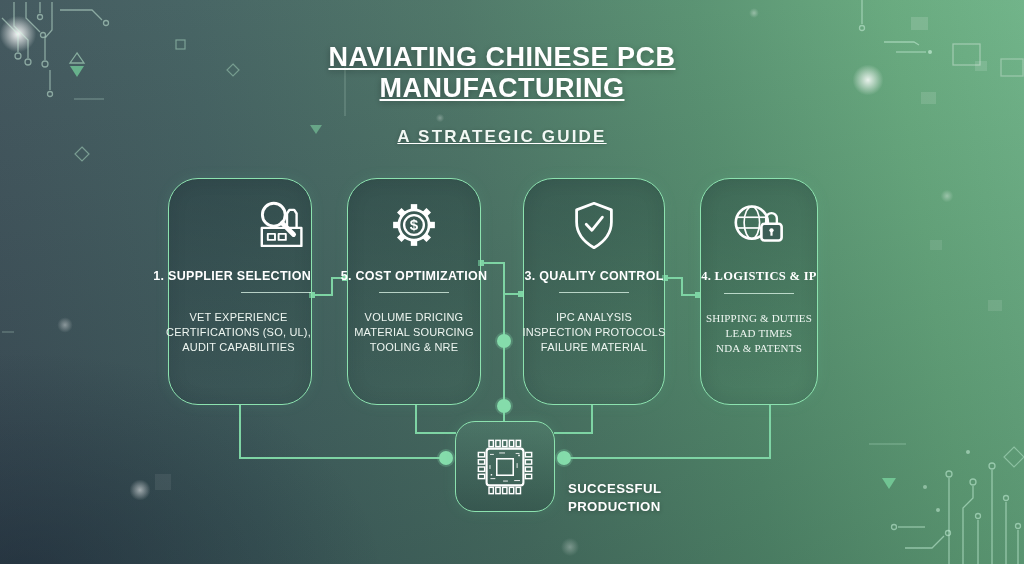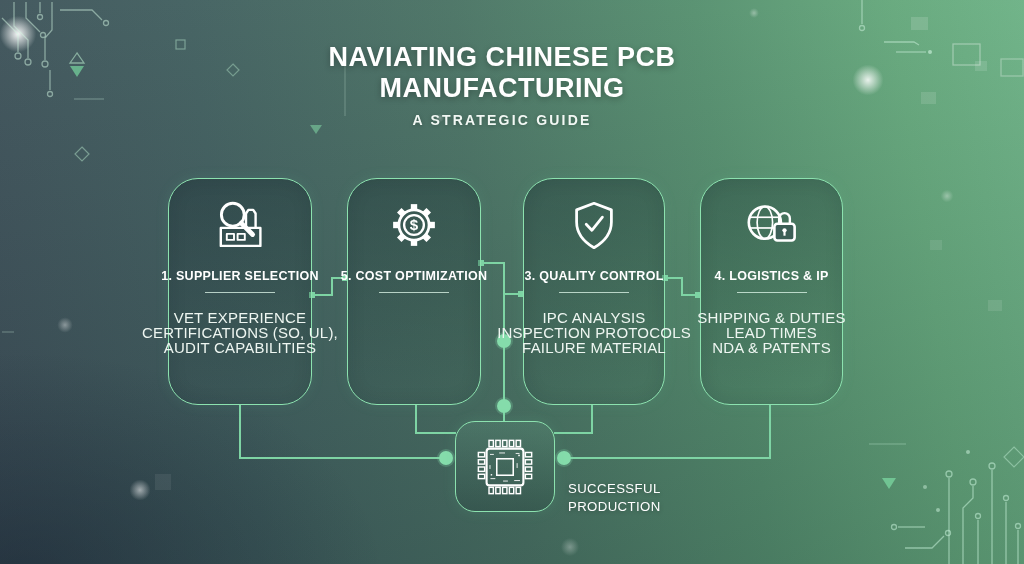--- a/index.html
+++ b/index.html
@@ -14,45 +14,45 @@
       radial-gradient(circle 13px at 570px 547px, rgba(255,255,255,0.30), rgba(255,255,255,0) 70%),
       radial-gradient(circle 9px at 947px 196px, rgba(255,255,255,0.35), rgba(255,255,255,0) 70%),
       radial-gradient(circle 7px at 754px 13px, rgba(255,255,255,0.35), rgba(255,255,255,0) 70%),
       radial-gradient(circle 6px at 440px 118px, rgba(255,255,255,0.30), rgba(255,255,255,0) 70%),
       radial-gradient(ellipse 520px 320px at 2% 102%, rgba(14,26,42,0.40), rgba(14,26,42,0) 70%),
       linear-gradient(180deg, rgba(255,255,255,0.03), rgba(8,18,28,0.16)),
       linear-gradient(82deg, #3e5059 0%, #426060 24%, #4b7465 48%, #56906f 70%, #65a87c 88%, #6db286 100%);
   }
   svg{display:block;}
   .overlay{position:absolute;left:0;top:0;pointer-events:none;}
-  .header{position:absolute;left:0;top:42px;width:1004px;text-align:center;}
+  .header{position:absolute;left:0;top:42px;width:1004px;text-align:center;text-decoration:underline;}
   .title-line{font-size:27px;font-weight:bold;letter-spacing:0.5px;line-height:31px;
     text-shadow:0 2px 6px rgba(0,0,0,0.28);}
-  .subtitle{margin-top:8px;font-size:14px;font-weight:bold;letter-spacing:2.2px;color:#f2f8f4;
+  .subtitle{margin-top:23px;font-size:17px;font-weight:bold;letter-spacing:2.2px;color:#f2f8f4;
     text-shadow:0 1px 4px rgba(0,0,0,0.25);}
   .card{
     position:absolute;top:178px;height:227px;box-sizing:border-box;
     border:1.5px solid #8ce2af;border-radius:30px;
     background:linear-gradient(180deg, rgba(16,34,40,0.32), rgba(22,46,44,0.18) 60%, rgba(30,60,52,0.08));
     box-shadow:0 0 14px rgba(110,220,165,0.10), inset 0 0 18px rgba(10,25,30,0.12);
     display:flex;flex-direction:column;align-items:center;padding-top:15px;
   }
   .card-icon{height:62px;display:flex;align-items:center;justify-content:center;}
   .card-title{margin-top:13px;font-size:12.5px;font-weight:bold;letter-spacing:0.3px;white-space:nowrap;}
   .card-divider{margin-top:9px;width:70px;height:1px;background:rgba(225,250,236,0.75);}
-  .card-body{margin-top:17px;font-size:15px;line-height:15px;letter-spacing:0.2px;
+  .card-body{margin-top:17px;font-size:11px;line-height:15px;letter-spacing:0.2px;
     color:#eef6f1;text-align:center;white-space:nowrap;}
   .chip-card{
     position:absolute;left:455px;top:421px;width:100px;height:91px;box-sizing:border-box;
     border:1.5px solid #8ce2af;border-radius:20px;
     background:linear-gradient(180deg, rgba(150,235,190,0.10), rgba(20,44,42,0.22));
     box-shadow:0 0 14px rgba(110,220,165,0.12);
     display:flex;align-items:center;justify-content:center;
   }
-  .result-label{position:absolute;left:568px;top:480px;font-size:13.2px;font-weight:normal;
+  .result-label{position:absolute;left:568px;top:480px;font-size:13.2px;font-weight:bold;
     line-height:17.5px;letter-spacing:0.4px;text-shadow:0 1px 4px rgba(0,0,0,0.25);}
 </style>
 </head>
 <body>
 
 <div class="stage">
 
   <svg class="overlay" width="1024" height="564">
     <g stroke="rgba(210,245,225,0.5)" stroke-width="1.3" fill="none">
       <polyline points="14,2 14,26 28,40 28,58"></polyline>
@@ -154,21 +154,21 @@
         <circle cx="564" cy="458" r="7" fill="#85dcab"></circle>
     </g>
   </svg>
 
   <div class="header">
     <div class="title-line">NAVIATING CHINESE PCB</div>
     <div class="title-line">MANUFACTURING</div>
     <div class="subtitle">A STRATEGIC GUIDE</div>
   </div>
 
-  <div class="card" style="left:168px;width:144px;">
+  <div class="card" style="left:168px;width:144px;align-items:flex-end;">
     <div class="card-icon">
       <svg width="60" height="53" viewBox="0 0 50 44">
         <g stroke="#fff" fill="none" stroke-width="2" stroke-linejoin="round">
           <path d="M30,24 V12 L32,9 H36 L38,12 V24"></path>
           <rect x="9" y="24" width="33" height="15"></rect>
           <rect x="14" y="29" width="6" height="5" stroke-width="1.6"></rect>
           <rect x="23" y="29" width="6" height="5" stroke-width="1.6"></rect>
           <circle cx="19" cy="13" r="9.5" stroke-width="2.4"></circle>
           <line x1="26" y1="20" x2="35.5" y2="29.5" stroke-width="4" stroke-linecap="round"></line>
         </g>
@@ -196,39 +196,44 @@
           <line x1="24" y1="12.5" x2="24" y2="7"></line>
           <line x1="32.8" y1="16.2" x2="36.7" y2="12.3"></line>
         </g>
         <circle cx="24" cy="25" r="13" fill="none" stroke="#fff" stroke-width="2.4"></circle>
         <circle cx="24" cy="25" r="8.5" fill="none" stroke="#fff" stroke-width="2"></circle>
         <text x="24" y="29.5" text-anchor="middle" font-size="13" font-weight="bold" fill="#fff" font-family="Liberation Sans, sans-serif">$</text>
       </svg>
     </div>
     <div class="card-title">5. COST OPTIMIZATION</div>
     <div class="card-divider"></div>
+    <div class="card-body">
+      <div>VOLUME DRICING</div>
+      <div>MATERIAL SOURCING</div>
+      <div>TOOLING &amp; NRE</div>
+    </div>
   </div>
 
   <div class="card" style="left:523px;width:142px;">
     <div class="card-icon">
       <svg width="48" height="53" viewBox="0 0 40 44">
         <path d="M20,3.5 L34.5,9 V19 C34.5,29.5 28,35.8 20,40.5 C12,35.8 5.5,29.5 5.5,19 V9 Z" fill="none" stroke="#fff" stroke-width="2.3" stroke-linejoin="round"></path>
         <polyline points="13.5,21 18.2,26 27,15" fill="none" stroke="#fff" stroke-width="2.3" stroke-linecap="round" stroke-linejoin="round"></polyline>
       </svg>
     </div>
     <div class="card-title">3. QUALITY CONTROL</div>
     <div class="card-divider"></div>
     <div class="card-body">
       <div>IPC ANALYSIS</div>
       <div>INSPECTION PROTOCOLS</div>
       <div>FAILURE MATERIAL</div>
     </div>
   </div>
 
-  <div class="card" style="left:700px;width:143px;">
+  <div class="card" style="left:700px;width:118px;font-family:Liberation Serif, serif;">
     <div class="card-icon">
       <svg width="62" height="50" viewBox="0 0 52 42">
         <circle cx="20" cy="19" r="13.5" fill="none" stroke="#fff" stroke-width="2.2"></circle>
         <ellipse cx="20" cy="19" rx="6.5" ry="13.5" fill="none" stroke="#fff" stroke-width="1.4"></ellipse>
         <line x1="7.5" y1="14.5" x2="32.5" y2="14.5" stroke="#fff" stroke-width="1.4"></line>
         <line x1="7.5" y1="23.5" x2="32.5" y2="23.5" stroke="#fff" stroke-width="1.4"></line>
         <path d="M32,20 V15.5 a4.5,4.5 0 0 1 9,0 V20" fill="none" stroke="#fff" stroke-width="2"></path>
         <rect x="28" y="20" width="17" height="14" rx="2.5" fill="#3c5e56" stroke="#fff" stroke-width="2.2"></rect>
         <circle cx="36.5" cy="25.5" r="1.8" fill="#fff"></circle>
         <line x1="36.5" y1="26.5" x2="36.5" y2="30" stroke="#fff" stroke-width="1.8"></line>

